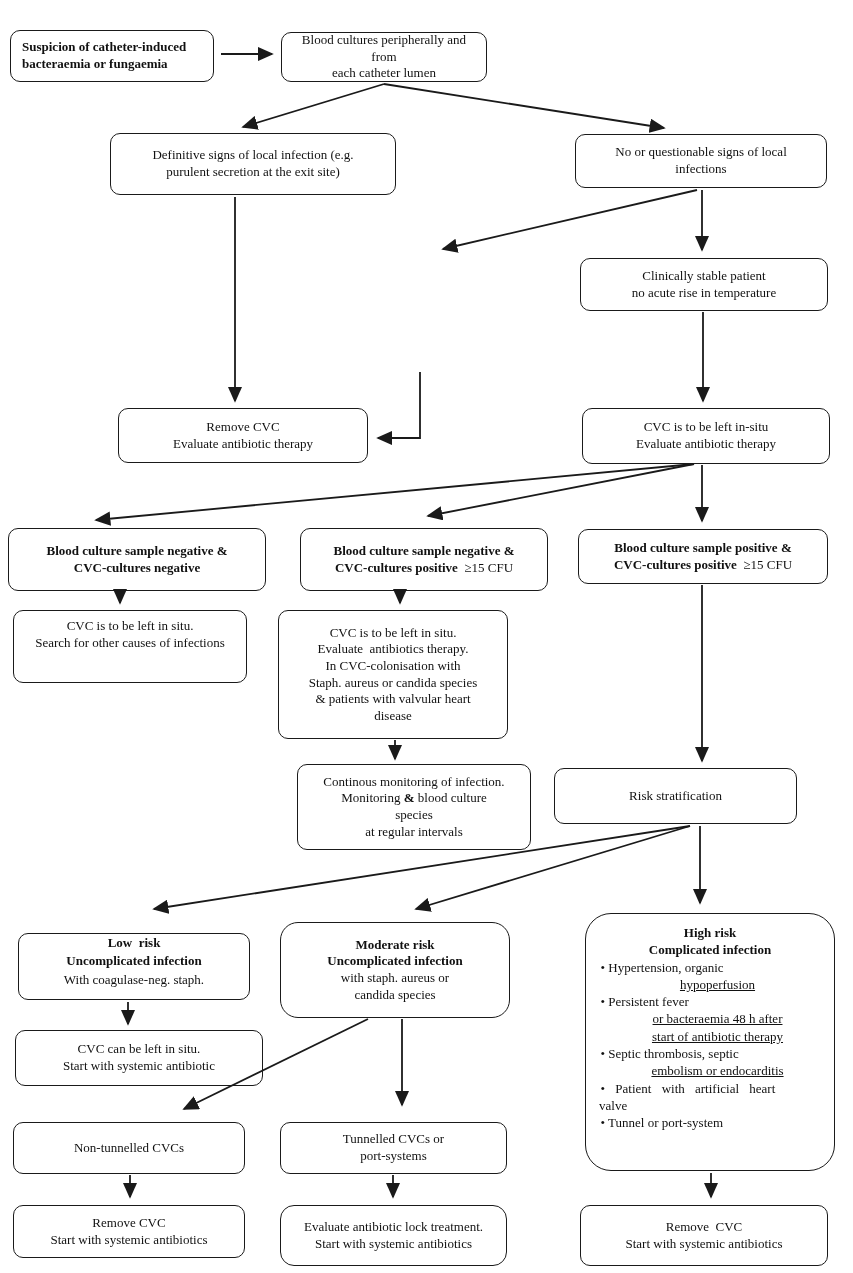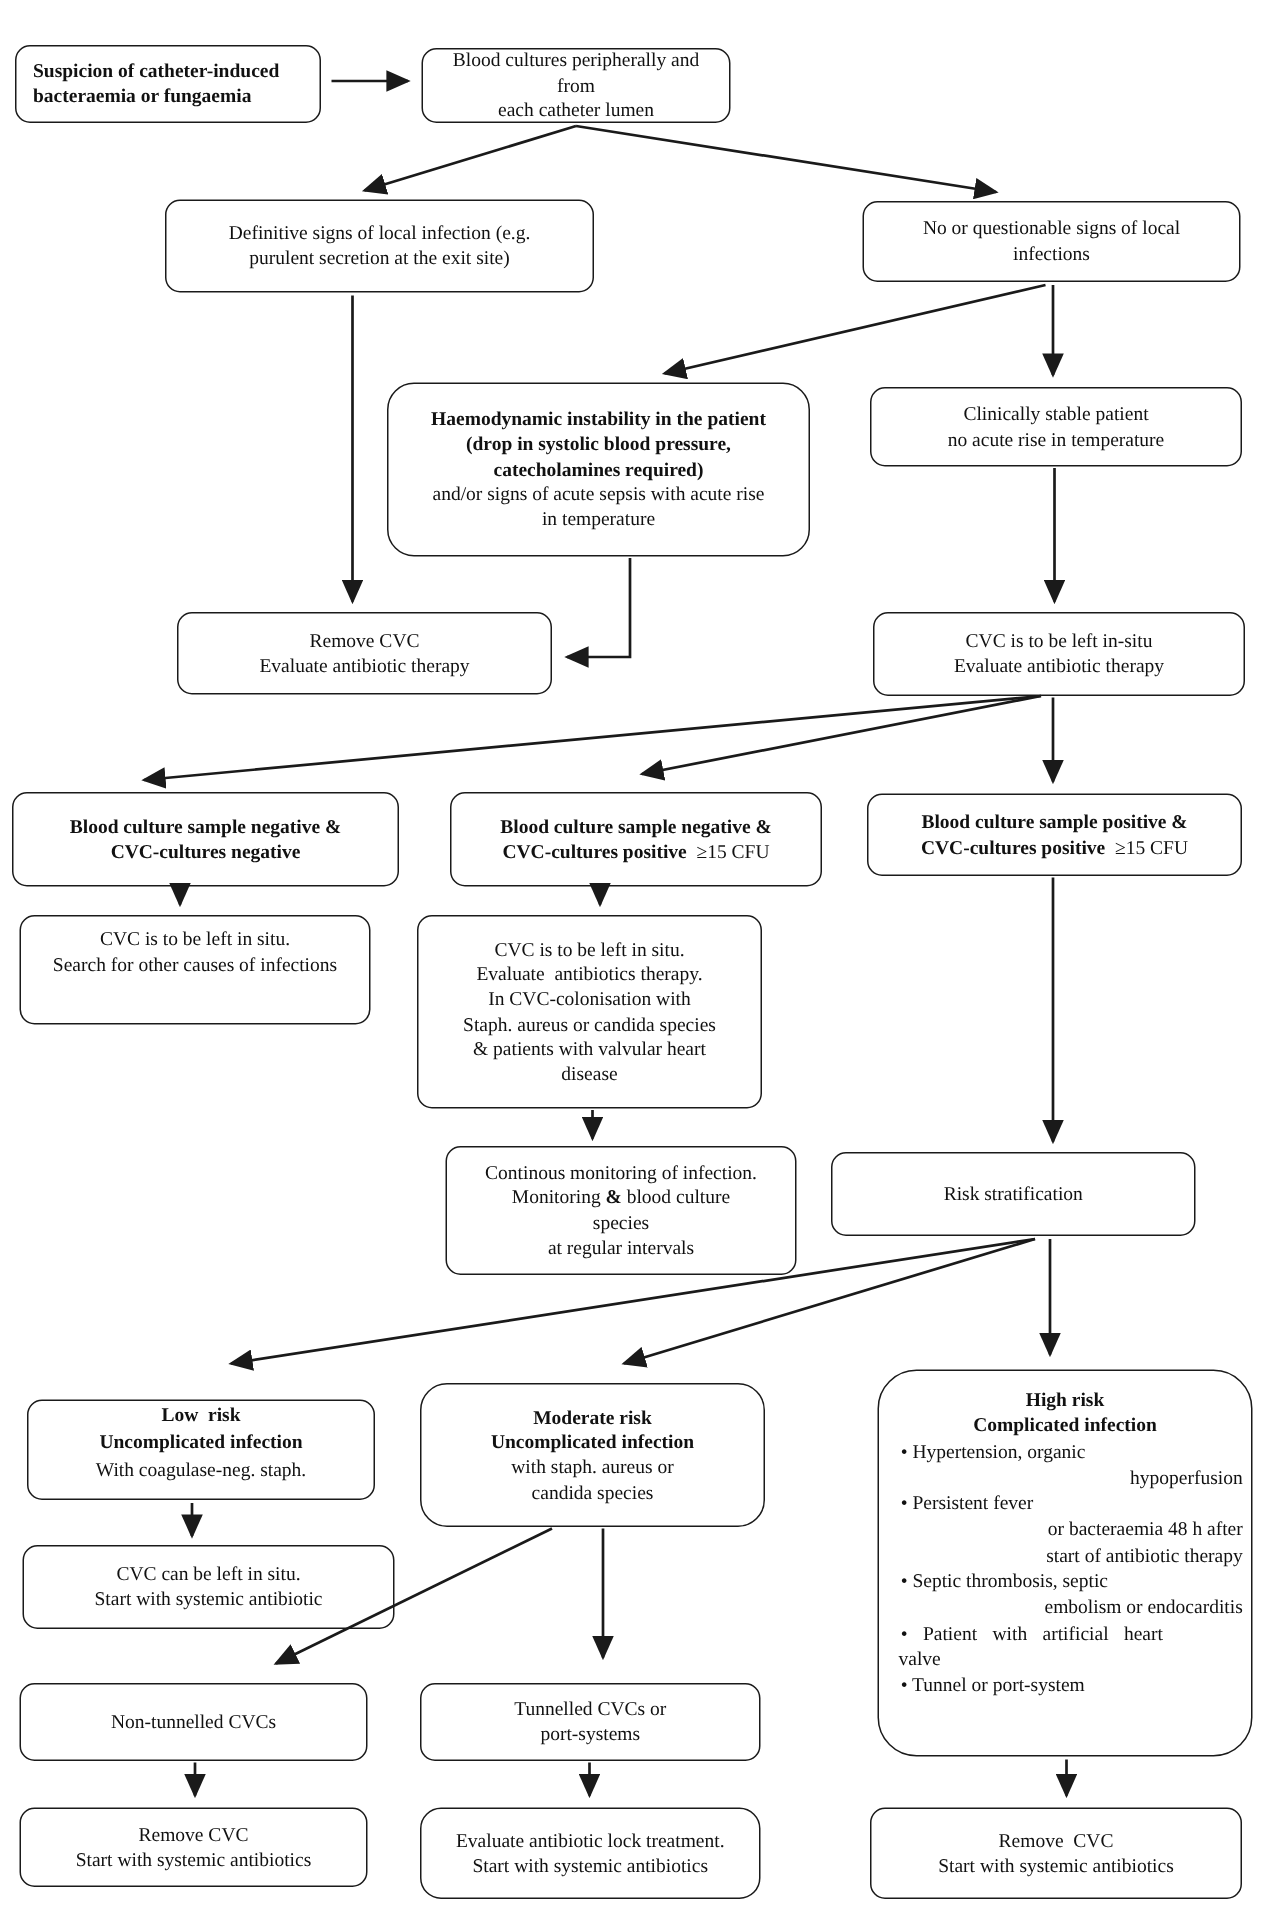--- a/index.html
+++ b/index.html
@@ -19,21 +19,21 @@
   .b{font-weight:bold;}
   .bold .ln{font-weight:bold;}
   .left{align-items:flex-start;text-align:left;padding-left:11px;}
   .r18{border-radius:18px;}
   .r26{border-radius:26px;}
   .topalign{justify-content:flex-start;padding-top:7px;}
   .clip{overflow:hidden;justify-content:flex-start;padding-top:0;line-height:1.42;}
   .hr{padding:10px 13px 0 13px;line-height:1.33;justify-content:flex-start;}
   .hr .t{text-align:center;font-weight:bold;}
   .hr .bullet{text-align:left;padding-left:3px;}
-  .hr .cont{text-align:right;padding-left:15px;}
+  .hr .cont{text-align:center;padding-left:15px;text-decoration:underline;}
   .hr .noindent{text-align:left;padding-left:0;}
   .hr .wide{word-spacing:7px;}
 </style>
 </head>
 <body>
 
 <div id="canvas">
 
   <svg id="arrows" width="853" height="1273" viewBox="0 0 853 1273">
     <defs>
@@ -82,27 +82,20 @@
   <div class="box" style="left:110px;top:133px;width:286px;height:62px;">
     <div class="ln">Definitive signs of local infection (e.g.</div>
     <div class="ln">purulent secretion at the exit site)</div>
   </div>
 
   <div class="box" style="left:575px;top:134px;width:252px;height:54px;">
     <div class="ln">No or questionable signs of local</div>
     <div class="ln">infections</div>
   </div>
 
-  <div class="box r18" style="left:258px;top:255px;width:282px;height:116px;">
-    <div class="ln b">Haemodynamic instability in the patient</div>
-    <div class="ln b">(drop in systolic blood pressure,</div>
-    <div class="ln b">catecholamines required)</div>
-    <div class="ln">and/or signs of acute sepsis with acute rise</div>
-    <div class="ln">in temperature</div>
-  </div>
 
   <div class="box" style="left:580px;top:258px;width:248px;height:53px;">
     <div class="ln">Clinically stable patient</div>
     <div class="ln">no acute rise in temperature</div>
   </div>
 
   <div class="box" style="left:118px;top:408px;width:250px;height:55px;">
     <div class="ln">Remove CVC</div>
     <div class="ln">Evaluate antibiotic therapy</div>
   </div>

